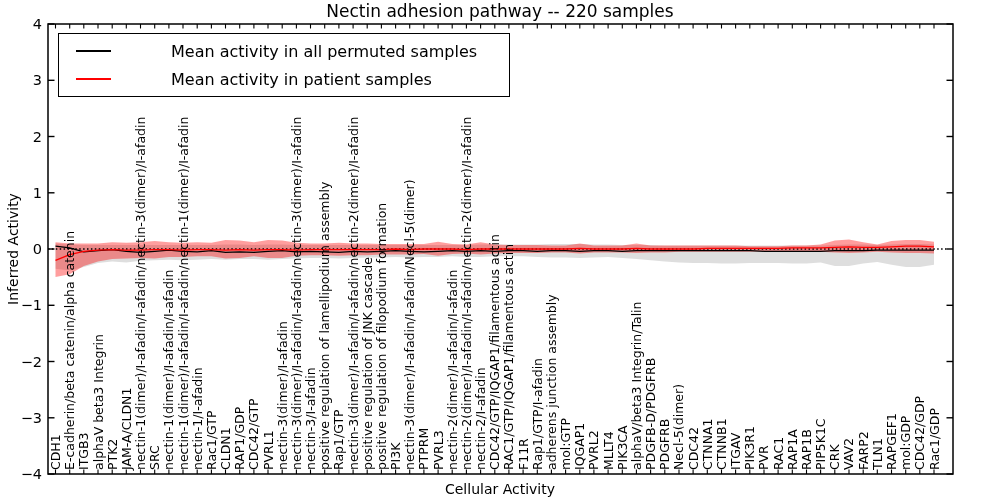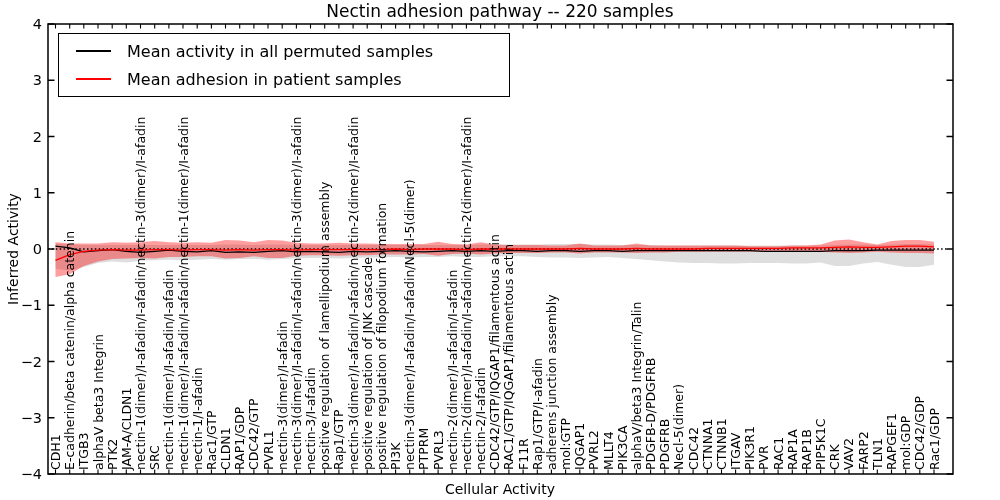--- a/index.html
+++ b/index.html
@@ -1,32 +1,32 @@
 <!DOCTYPE html>
 <html><head>
 <meta charset="utf-8">
 <style>
   html,body{margin:0;padding:0;background:#fff;}
   #figure{position:relative;width:1000px;height:500px;background:#ffffff;
-          font-family:"DejaVu Sans","Liberation Sans",sans-serif;overflow:hidden;color:#000;border-radius:22px;}
+          font-family:"DejaVu Sans","Liberation Sans",sans-serif;overflow:hidden;color:#000;}
   #title{position:absolute;top:1px;left:0;width:1000px;text-align:center;
          font-size:17px;color:#000;}
   #ylabel{position:absolute;top:249px;left:13px;transform:translate(-50%,-50%) rotate(-90deg);
           font-size:14px;white-space:nowrap;}
   #xlabel{position:absolute;top:481px;left:500px;transform:translateX(-50%);
           font-size:14px;white-space:nowrap;}
   #plot-svg{position:absolute;top:0;left:0;z-index:1;}
   #ytick-labels span{position:absolute;left:0;width:42px;text-align:right;
           font-size:14.5px;line-height:18px;z-index:2;}
   #xtick-labels div{position:absolute;height:13px;line-height:13px;font-size:12.5px;
           white-space:nowrap;transform-origin:0 100%;transform:rotate(-90deg);z-index:3;}
   #legend{position:absolute;left:58px;top:33px;width:452px;height:64px;box-sizing:border-box;
           border:1px solid #000;background:#fff;z-index:5;display:flex;flex-direction:column;
           justify-content:space-around;padding:3px 0;}
-  .legend-row{display:flex;align-items:center;}
+  .legend-row{display:flex;align-items:center;gap:44px;}
   .legend-line{display:inline-block;width:35px;height:2px;margin-left:17px;flex:0 0 35px;}
   .legend-text{margin-left:16px;font-size:16px;white-space:nowrap;}
 </style>
 </head>
 <body>
 
 <div id="figure">
   <div id="title">Nectin adhesion pathway -- 220 samples</div>
   <div id="ylabel">Inferred Activity</div>
   <div id="xlabel">Cellular Activity</div>
@@ -261,16 +261,16 @@
       <div style="left: 940.5px; top: 457px;">Rac1/GDP</div>
     </div>
 
   <div id="legend">
     <div class="legend-row">
       <span class="legend-line" id="sw0" style="background: rgb(0, 0, 0);"></span>
       <span class="legend-text">Mean activity in all permuted samples</span>
     </div>
     <div class="legend-row">
       <span class="legend-line" id="sw1" style="background: rgb(255, 0, 0);"></span>
-      <span class="legend-text">Mean adhesion in patient samples</span>
+      <span class="legend-text">Mean activity in patient samples</span>
     </div>
   </div>
 </div>
 
 </body></html>

